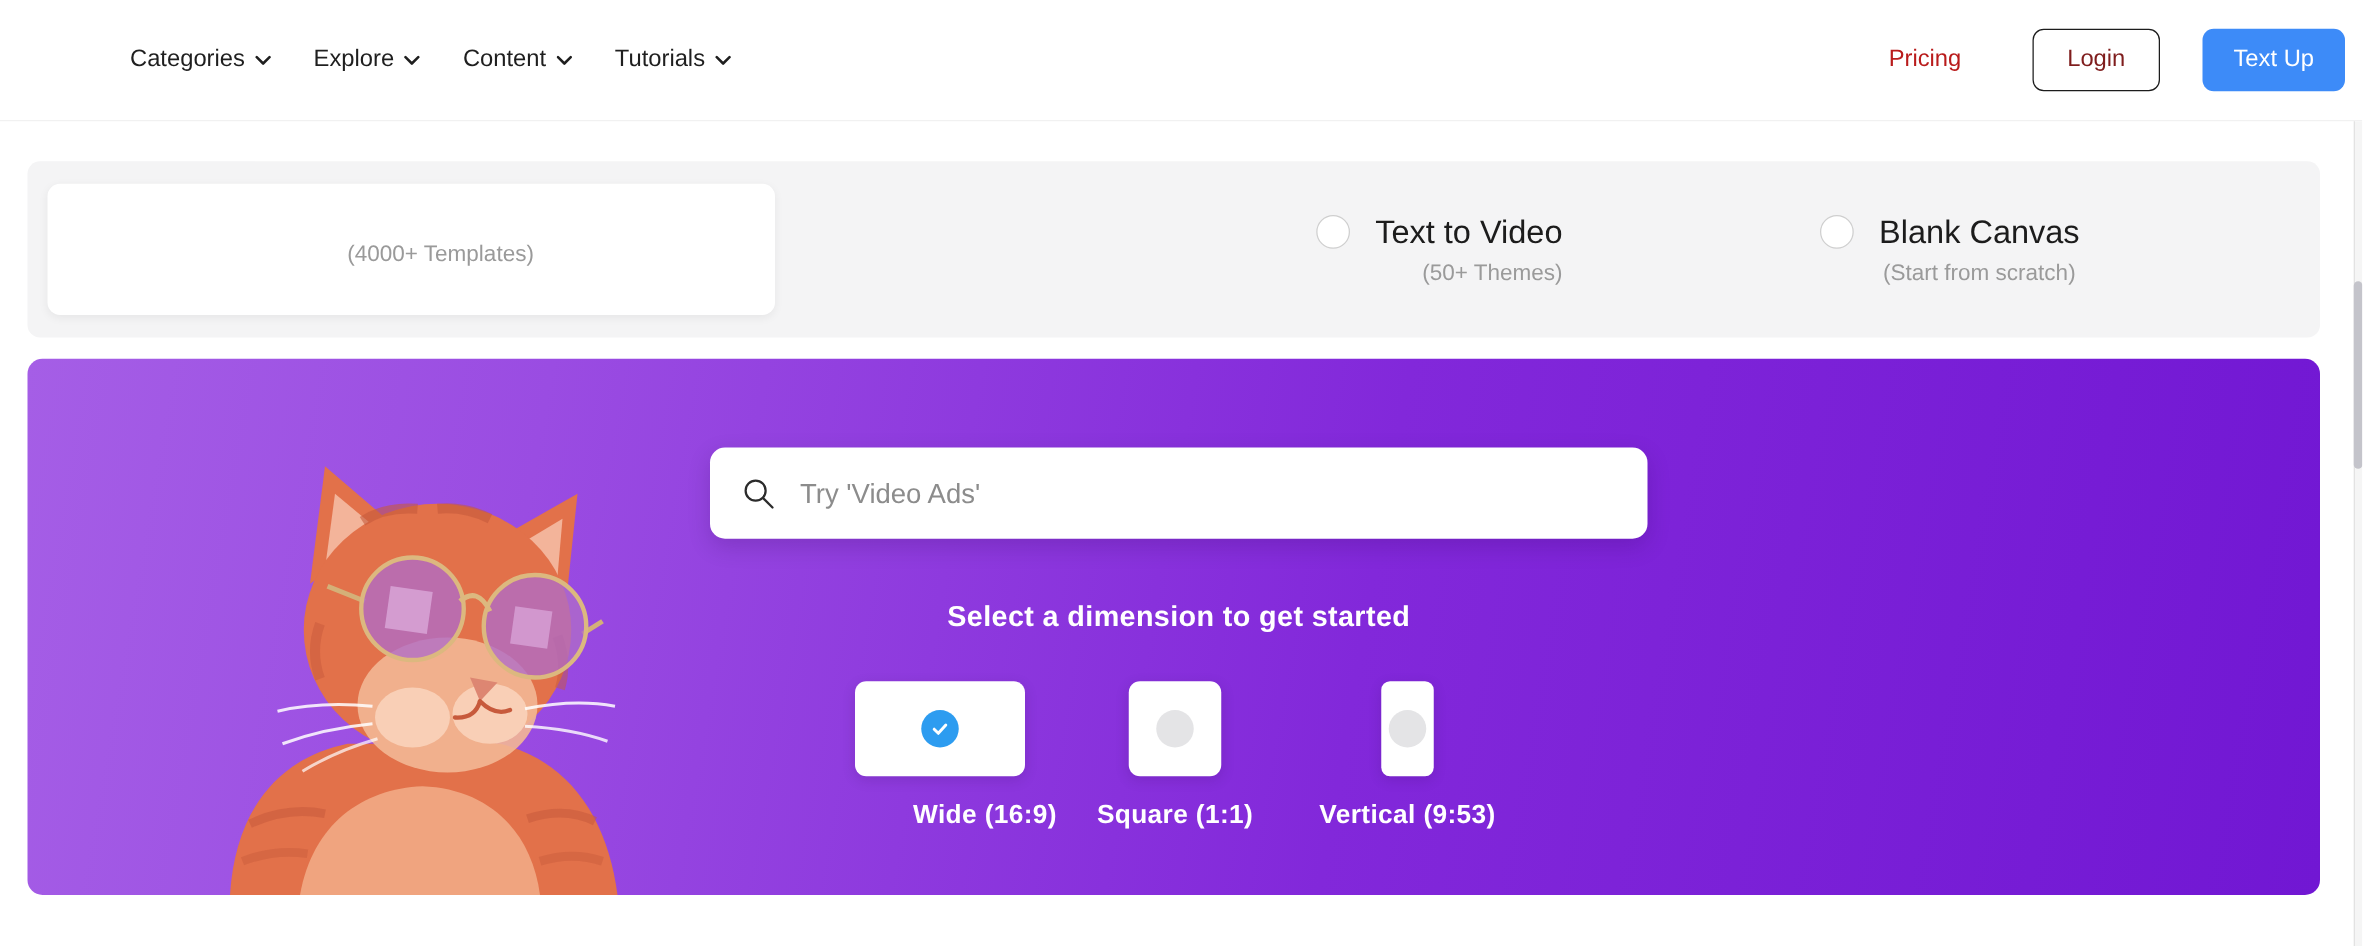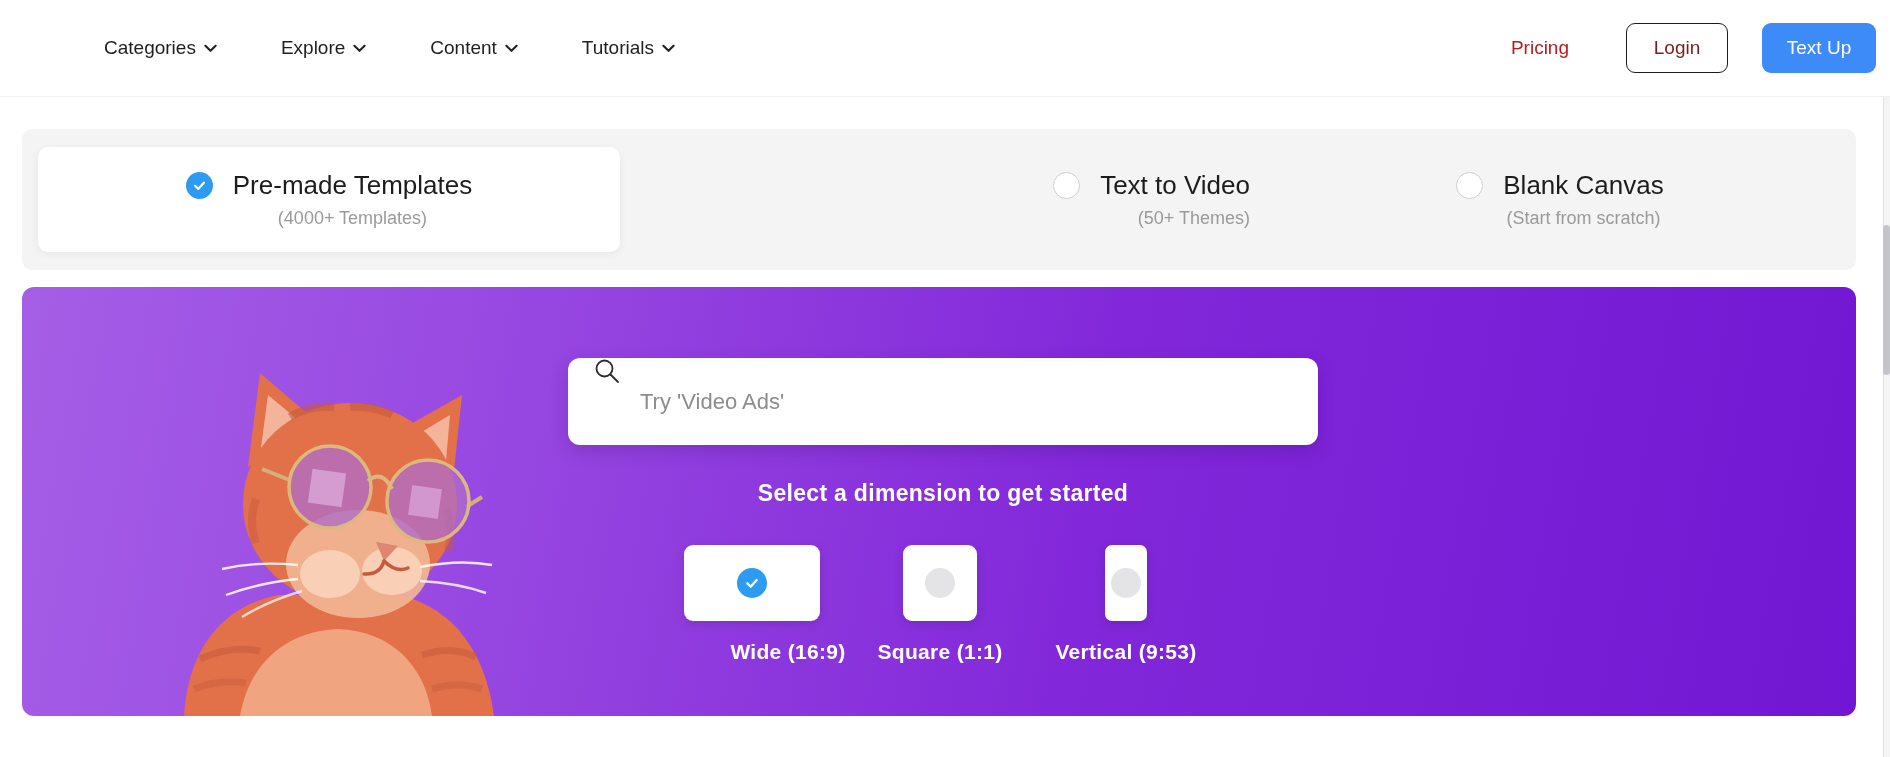--- a/index.html
+++ b/index.html
@@ -10,21 +10,21 @@
   }
 
   
   .header {
     position:absolute; left:0; top:0; width:1890px; height:97px;
     display:flex; align-items:center; padding:0 14px 0 18px;
     background:#fff; border-bottom:1px solid #f1f1f1;
   }
   .logo { display:flex; align-items:center; gap:9px; cursor:pointer; }
   .logo-text { font-size:29px; font-weight:700; color:#383a68; letter-spacing:-0.5px; }
-  .nav { display:flex; align-items:center; margin-left:86px; gap:64px; }
+  .nav { display:flex; align-items:center; margin-left:86px; gap:34px; }
   .nav-item { display:flex; align-items:center; gap:8px; font-size:19px; color:#1f1f1f; cursor:pointer; }
   .chev { width:13px; height:9px; }
   .header-right { margin-left:auto; display:flex; align-items:center; }
   .pricing { font-size:19px; color:#b91c1c; cursor:pointer; margin-right:57px; }
   .btn-login {
     width:102px; height:50px; background:#fff; border:1.5px solid #1c1c1c;
     border-radius:9px; font-size:19px; color:#7f1d1d; cursor:pointer; margin-right:34px;
     font-family:"Liberation Sans", sans-serif;
   }
   .btn-signup {
@@ -65,22 +65,22 @@
   }
 
   
   .hero {
     position:absolute; left:22px; top:287px; width:1834px; height:429px;
     border-radius:12px; overflow:hidden;
     background:linear-gradient(100deg, #a55ee6 0%, #9a4ce2 22%, #8228da 58%, #7117d3 100%);
   }
   .cat { position:absolute; left:148px; top:72px; width:340px; height:357px; }
   .searchbar {
-    position:absolute; left:546px; top:71px; width:750px; height:87px;
-    background:#fff; border-radius:12px; display:flex; 
+    position:absolute; left:546px; top:71px; width:750px; height:73px;
+    background:#fff; border-radius:12px; display:flex; align-items:center;
     padding-left:26px; box-shadow:0 6px 18px rgba(40,0,70,0.18); cursor:text;
   }
   .searchbar svg { width:26px; height:26px; flex:0 0 auto; }
   .searchbar input {
     border:none; outline:none; background:transparent; margin-left:20px; flex:1;
     font-size:22px; color:#333; font-family:"Liberation Sans", sans-serif;
   }
   .searchbar input::placeholder { color:#8c8c8c; }
   .hero-heading {
     position:absolute; left:546px; top:193px; width:750px; text-align:center;
@@ -155,28 +155,20 @@
     <div class="header-right">
       <span class="pricing">Pricing</span>
       <button class="btn-login">Login</button>
       <button class="btn-signup">Text Up</button>
     </div>
   </header>
 
   <div class="tab-bar">
 
     <div class="tab-card">
-      <div class="tab-main">
-        <span class="check-circle">
-          <svg viewBox="0 0 24 24">
-              <path d="M5 12.5l5 5 9-10" fill="none" stroke="#fff" stroke-width="3.5" stroke-linecap="round" stroke-linejoin="round"></path>
-            </svg>
-        </span>
-        <span class="tab-title">Pre-made Templates</span>
-      </div>
       <div class="tab-sub">(4000+ Templates)</div>
     </div>
 
     <div class="tab-plain t2">
       <div class="tab-main">
         <span class="radio-circle"></span>
         <span class="tab-title">Text to Video</span>
       </div>
       <div class="tab-sub">(50+ Themes)</div>
     </div>

